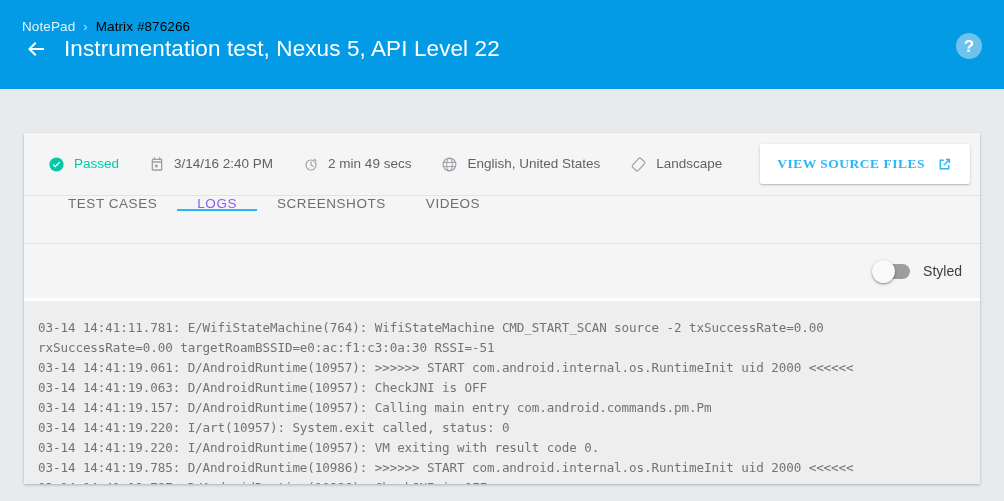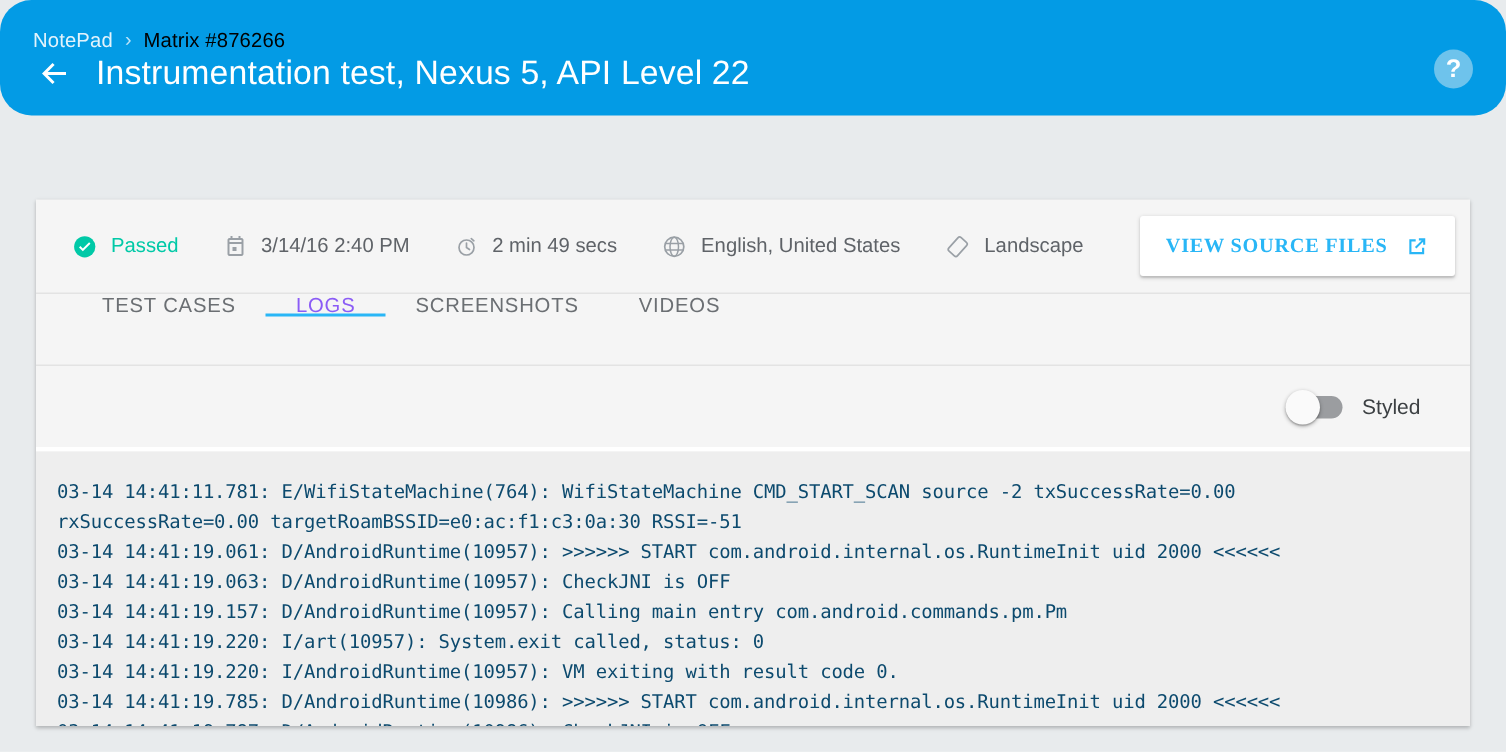--- a/index.html
+++ b/index.html
@@ -8,25 +8,24 @@
     height: 501px;
     overflow: hidden;
     background: #e8ebed;
     font-family: "Liberation Sans", sans-serif;
     -webkit-font-smoothing: antialiased;
   }
 
   
   .appbar {
     position: relative;
-    height: 77px;
+    height: 89px;
     background: #039BE5;
     color: #ffffff;
     padding: 0;
-    border-radius: 21px;
   }
   .breadcrumb {
     position: absolute;
     top: 19px;
     left: 22px;
     font-size: 13.5px;
     color: #d6eefb;
     letter-spacing: .1px;
     display: flex;
     align-items: center;
@@ -176,21 +175,21 @@
     background: #29B6F6;
   }
 
   
   .toolbar {
     height: 57px;
     background: #f5f5f5;
     display: flex;
     align-items: center;
     justify-content: flex-end;
-    padding-right: 33px;
+    padding-right: 18px;
     border-bottom: 3px solid #ffffff;
   }
   .switch-wrap {
     display: flex;
     align-items: center;
     gap: 13px;
     cursor: pointer;
   }
   .switch {
     position: relative;
@@ -220,21 +219,21 @@
   .logpanel {
     background: #eeeeee;
     padding: 17px 20px 0 14px;
     height: 183px;
     overflow: hidden;
   }
   .logline {
     font-family: "DejaVu Sans Mono", "Liberation Mono", monospace;
     font-size: 12.6px;
     line-height: 20px;
-    color: #0c4a6e;
+    color: #737373;
     white-space: pre;
     letter-spacing: -0.1px;
   }
 </style>
 </head>
 <body>
 
 <div class="appbar">
 
   <div class="breadcrumb">

